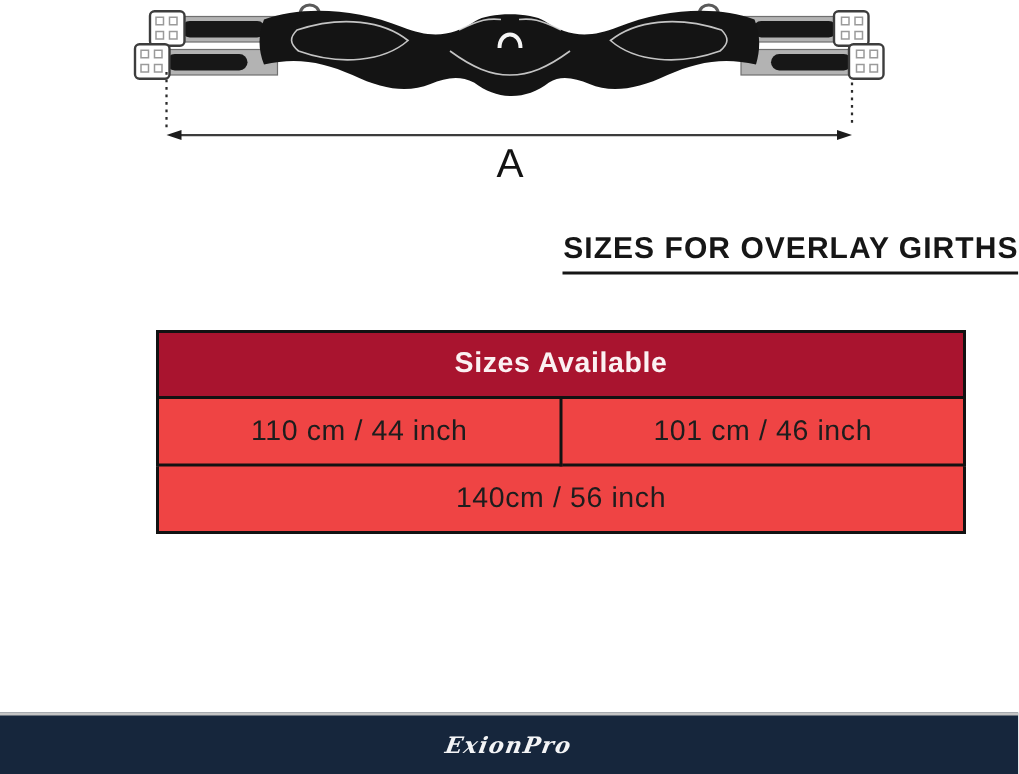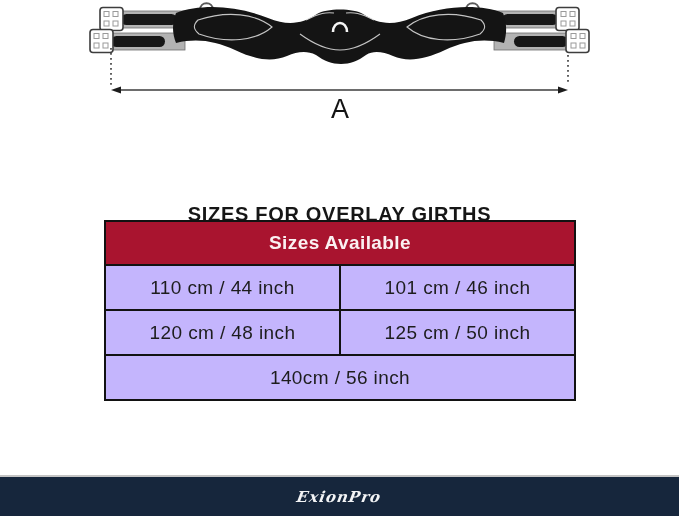--- a/index.html
+++ b/index.html
@@ -18,40 +18,39 @@
     font-family: "Liberation Sans", sans-serif;
     font-weight: 400;
   }
 
   
   .heading-wrap {
     position: absolute;
     top: 155px;
     left: 0;
     width: 679px;
-    text-align: center;
-    margin-top: 48px;
+    text-align: right;
   }
   .heading-text {
     display: inline-block;
     font-size: 20px;
     font-weight: 600;
     letter-spacing: 0.7px;
     color: #161616;
     border-bottom: 2px solid #161616;
     padding-bottom: 3px;
     white-space: pre;
   }
 
   
   .sizes-table {
     position: absolute;
     left: 104px;
     top: 220px;
-    width: 472px;
+    width: 540px;
     border-collapse: collapse;
     table-layout: fixed;
   }
   .sizes-table th {
     background: #a9142f;
     color: #fbf1f2;
     font-size: 19px;
     font-weight: 700;
     letter-spacing: 0.4px;
     height: 40px;
@@ -59,21 +58,21 @@
   }
   .sizes-table td {
     border: 2px solid #121212;
     height: 41px;
     text-align: center;
     vertical-align: middle;
     font-size: 19px;
     font-weight: 400;
     letter-spacing: 0.4px;
     color: #1d1d1d;
-    background: #c4b5fd;
+    background: #ef4444;
   }
 
   
   .footer {
     position: absolute;
     left: 0;
     bottom: 0;
     width: 679px;
     height: 39px;
     background: #16263c;
@@ -194,24 +193,20 @@
       <tr>
         <th colspan="2">Sizes Available</th>
       </tr>
     </thead>
     <tbody>
       <tr>
         <td>110 cm / 44 inch</td>
         <td>101 cm / 46 inch</td>
       </tr>
       <tr>
-        <td>120 cm / 48 inch</td>
-        <td>125 cm / 50 inch</td>
-      </tr>
-      <tr>
         <td colspan="2">140cm / 56 inch</td>
       </tr>
     </tbody>
   </table>
 
   <div class="footer">
     <span class="brand-logo">ExionPro</span>
   </div>
 
 </div>

